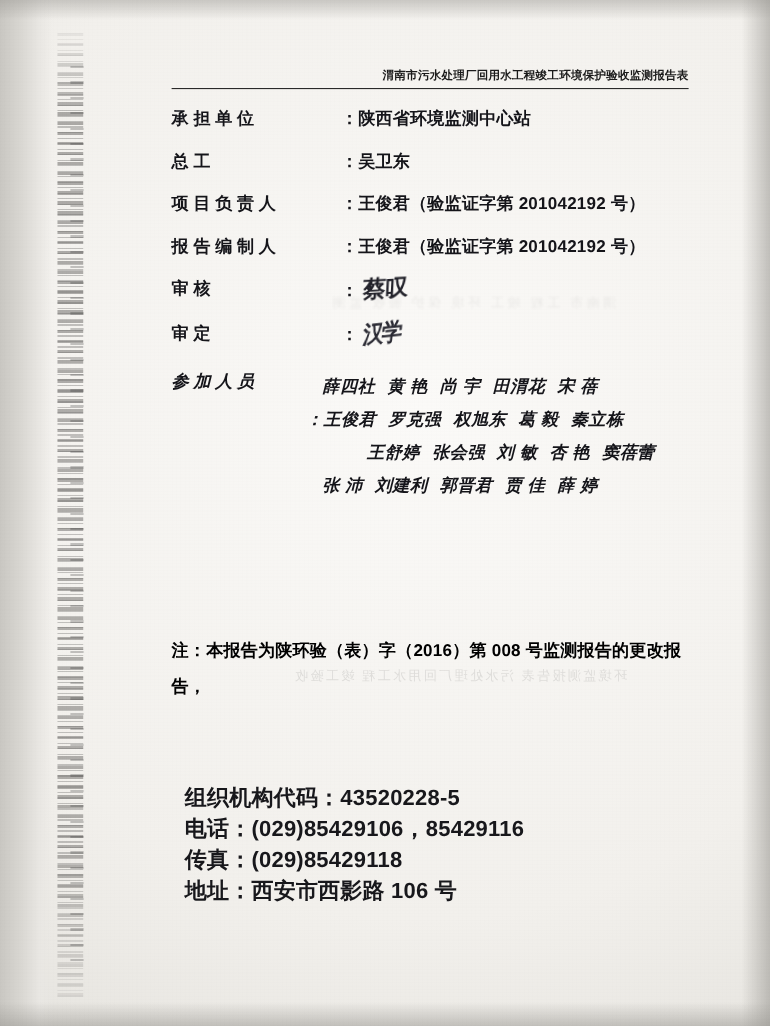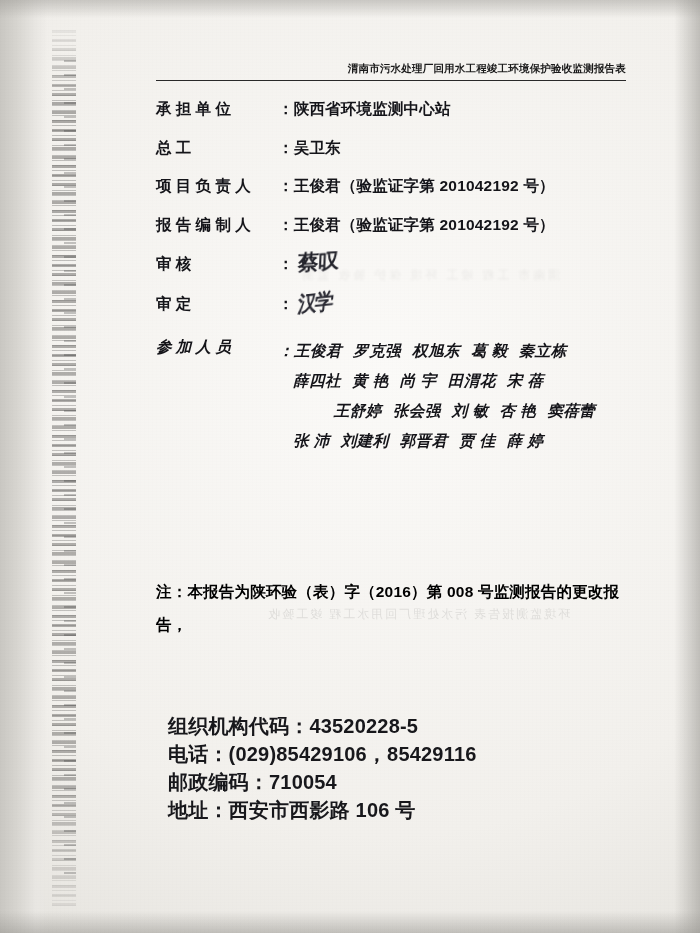--- a/index.html
+++ b/index.html
@@ -126,40 +126,41 @@
 
   .body-block {
     position: absolute;
     left: 140px;
     top: 98px;
     width: 480px;
     color: #15151a;
   }
   .row {
     display: flex;
-    align-items: flex-end;
+    align-items: flex-start;
     margin-bottom: 17.5px;
     font-size: 15.5px;
     line-height: 21px;
   }
   .label {
     width: 122px;
     flex: 0 0 122px;
     font-weight: 700;
     letter-spacing: 0px;
     display: flex;
     justify-content: space-between;
     font-family: "Liberation Sans", sans-serif;
   }
   .value {
     flex: 1;
     font-family: "Liberation Sans", sans-serif;
     font-weight: 600;
     letter-spacing: .2px;
     white-space: nowrap;
+    margin-left: 32px;
   }
 
   
   .sig {
     font-family: "Liberation Serif", serif;
     font-size: 21px;
     color: #23232b;
     transform: rotate(-3deg) skewX(-6deg);
     display: inline-block;
     letter-spacing: -1px;
@@ -297,45 +298,45 @@
         <div class="label">审      定</div>
         <div class="value">
           <span>：</span>
           <span class="sig2">汉学</span>
         </div>
       </div>
 
       <div class="row members-row" style="margin-top:22px;">
         <div class="label">参 加 人 员</div>
         <div class="members">
+          <div class="mline" style="padding-left:15px;">
+            <span>薛四社</span><span>黄 艳</span><span>尚 宇</span><span>田渭花</span><span>宋 蓓</span>
+          </div>
           <div class="mline">
             <span style="margin-right:0;">：</span><span>王俊君</span><span>罗克强</span><span>权旭东</span><span>葛 毅</span><span>秦立栋</span>
-          </div>
-          <div class="mline" style="padding-left:15px;">
-            <span>薛四社</span><span>黄 艳</span><span>尚 宇</span><span>田渭花</span><span>宋 蓓</span>
           </div>
           <div class="mline" style="padding-left:15px;text-align:center;">
             <span>王舒婷</span><span>张会强</span><span>刘 敏</span><span>杏 艳</span><span>窦蓓蕾</span>
           </div>
           <div class="mline" style="padding-left:15px;">
             <span>张 沛</span><span>刘建利</span><span>郭晋君</span><span>贾 佳</span><span>薛 婷</span>
           </div>
         </div>
       </div>
 
     </div>
 
     <div class="note">
       <div>注：本报告为陕环验（表）字（2016）第 008 号监测报告的更改报告，</div>
     </div>
 
     <div class="contact">
       <div class="cline">组织机构代码：43520228-5</div>
       <div class="cline">电话：(029)85429106，85429116</div>
-      <div class="cline">邮政编码：710054</div>
+      <div class="cline">传真：(029)85429118</div>
       <div class="cline">地址：西安市西影路 106 号</div>
     </div>
 
   </div>
 
   <div id="edge-top"></div>
   <div id="edge-right"></div>
   <div id="edge-bottom"></div>
   <div id="grain"></div>
 </div>

